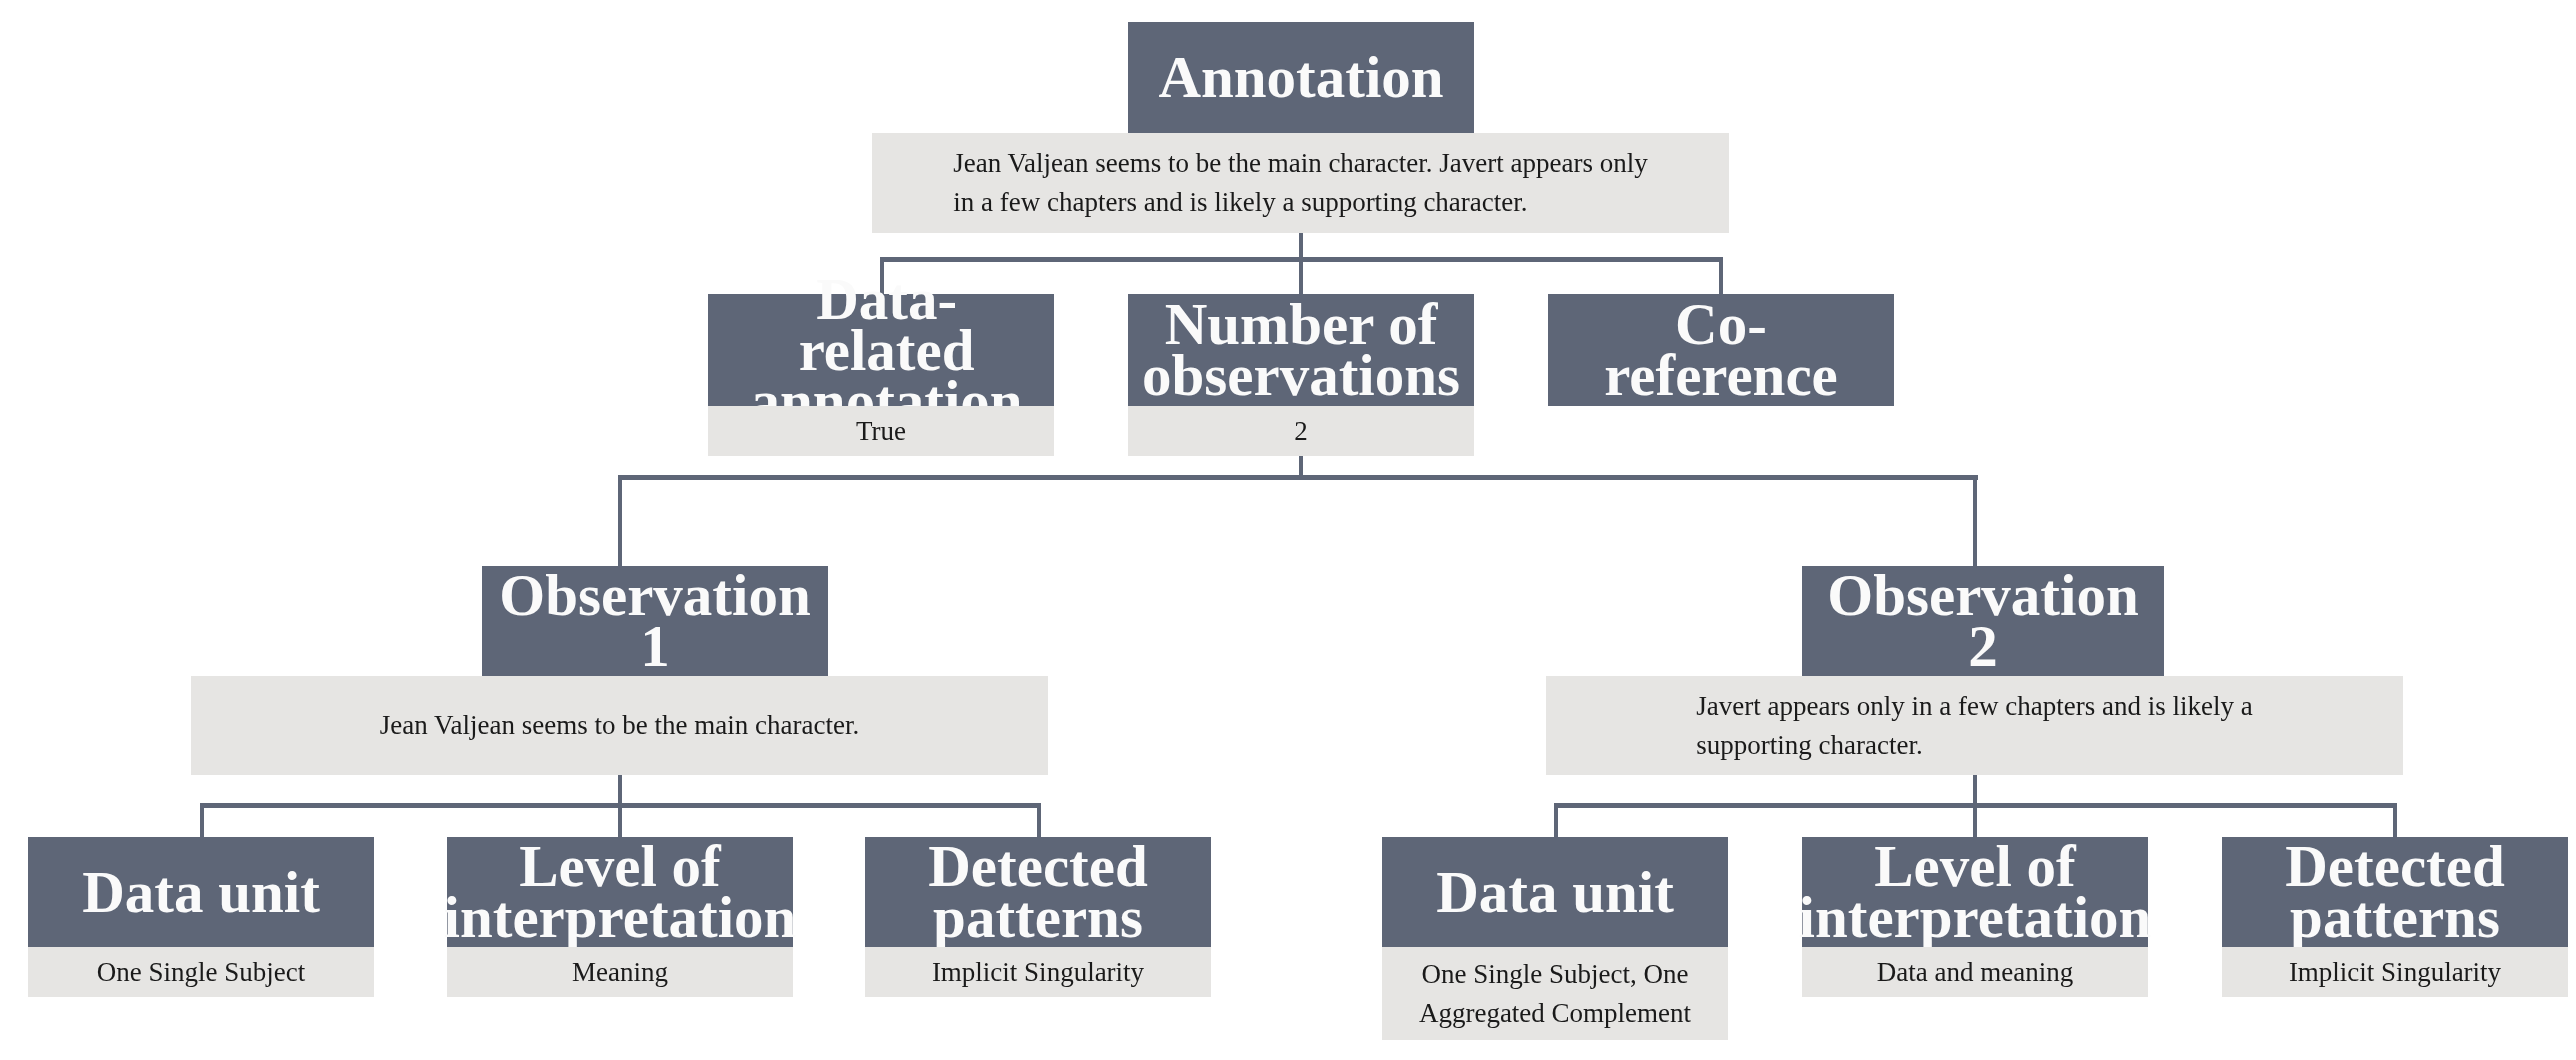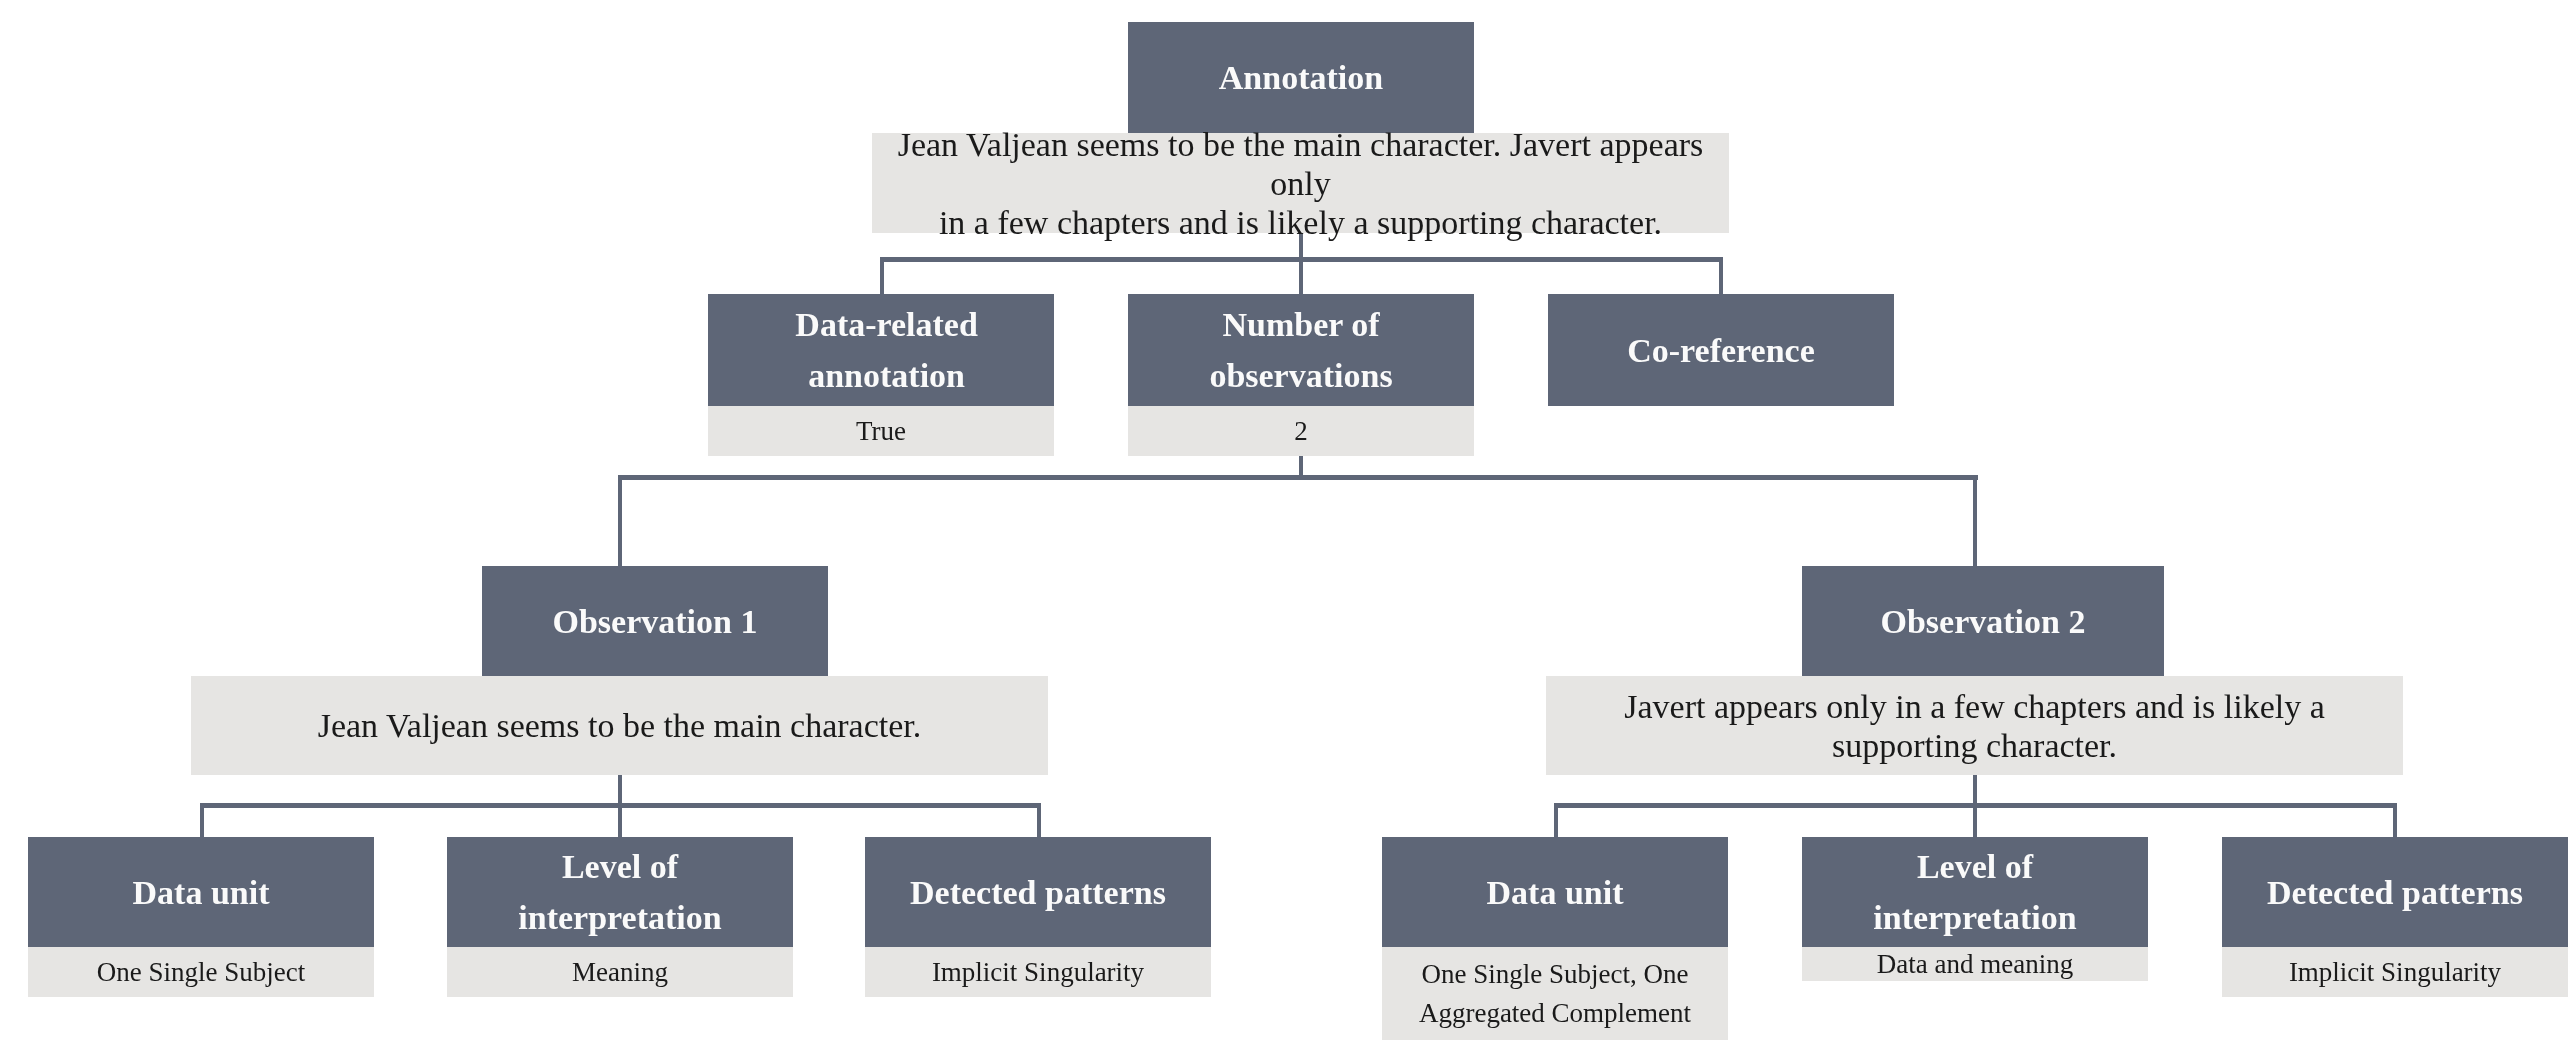--- a/index.html
+++ b/index.html
@@ -15,41 +15,41 @@
     width:2576px;height:1060px;
     background:#ffffff;
     font-family:"Liberation Serif","DejaVu Serif",serif;
     overflow:hidden;
   }
   .hdr{
     position:absolute;
     background:var(--header-bg,#5e6677);
     color:var(--header-text,#fafafa);
     font-weight:bold;
-    font-size:34px;line-height:51px;
+    font-size:59px;line-height:51px;
     display:flex;align-items:center;justify-content:center;
     text-align:center;
     padding:0 11.8px;box-sizing:border-box;
   }
   .val{
     position:absolute;
     background:var(--value-bg,#e6e5e3);
     color:var(--value-text,#1a1a1a);
     font-size:27px;line-height:39px;
     display:flex;align-items:center;justify-content:center;
     text-align:center;white-space:pre-line;
     padding:0 3px;box-sizing:border-box;
   }
   .desc{
     position:absolute;
     background:var(--value-bg,#e6e5e3);
     color:var(--value-text,#1a1a1a);
-    font-size:34px;line-height:39px;
+    font-size:27px;line-height:39px;
     display:flex;align-items:center;justify-content:center;
-    text-align:center;white-space:pre-line;
+    white-space:pre-line;
     padding:0 23.6px;box-sizing:border-box;
   }
   .vline{position:absolute;width:3.5px;background:var(--connector,#5e6677);}
   .hbar{position:absolute;height:4.7px;background:var(--connector,#5e6677);}
 </style>
 </head>
 <body>
 
 <div id="canvas">
 
@@ -121,21 +121,21 @@
 
   <div class="hdr" style="left:1382px;top:837px;width:346px;height:110px;">
     <span>Data unit</span>
   </div>
   <div class="val" style="left:1382px;top:947px;width:346px;height:93px;">One Single Subject, One
 Aggregated Complement</div>
 
   <div class="hdr" style="left:1802px;top:837px;width:346px;height:110px;">
     <span>Level of interpretation</span>
   </div>
-  <div class="val" style="left:1802px;top:947px;width:346px;height:34px;">Data and meaning</div>
+  <div class="val" style="left:1802px;top:947px;width:346px;height:50px;">Data and meaning</div>
 
   <div class="hdr" style="left:2222px;top:837px;width:346px;height:110px;">
     <span>Detected patterns</span>
   </div>
   <div class="val" style="left:2222px;top:947px;width:346px;height:50px;">Implicit Singularity</div>
 
 </div>
 
 
 </body></html>

